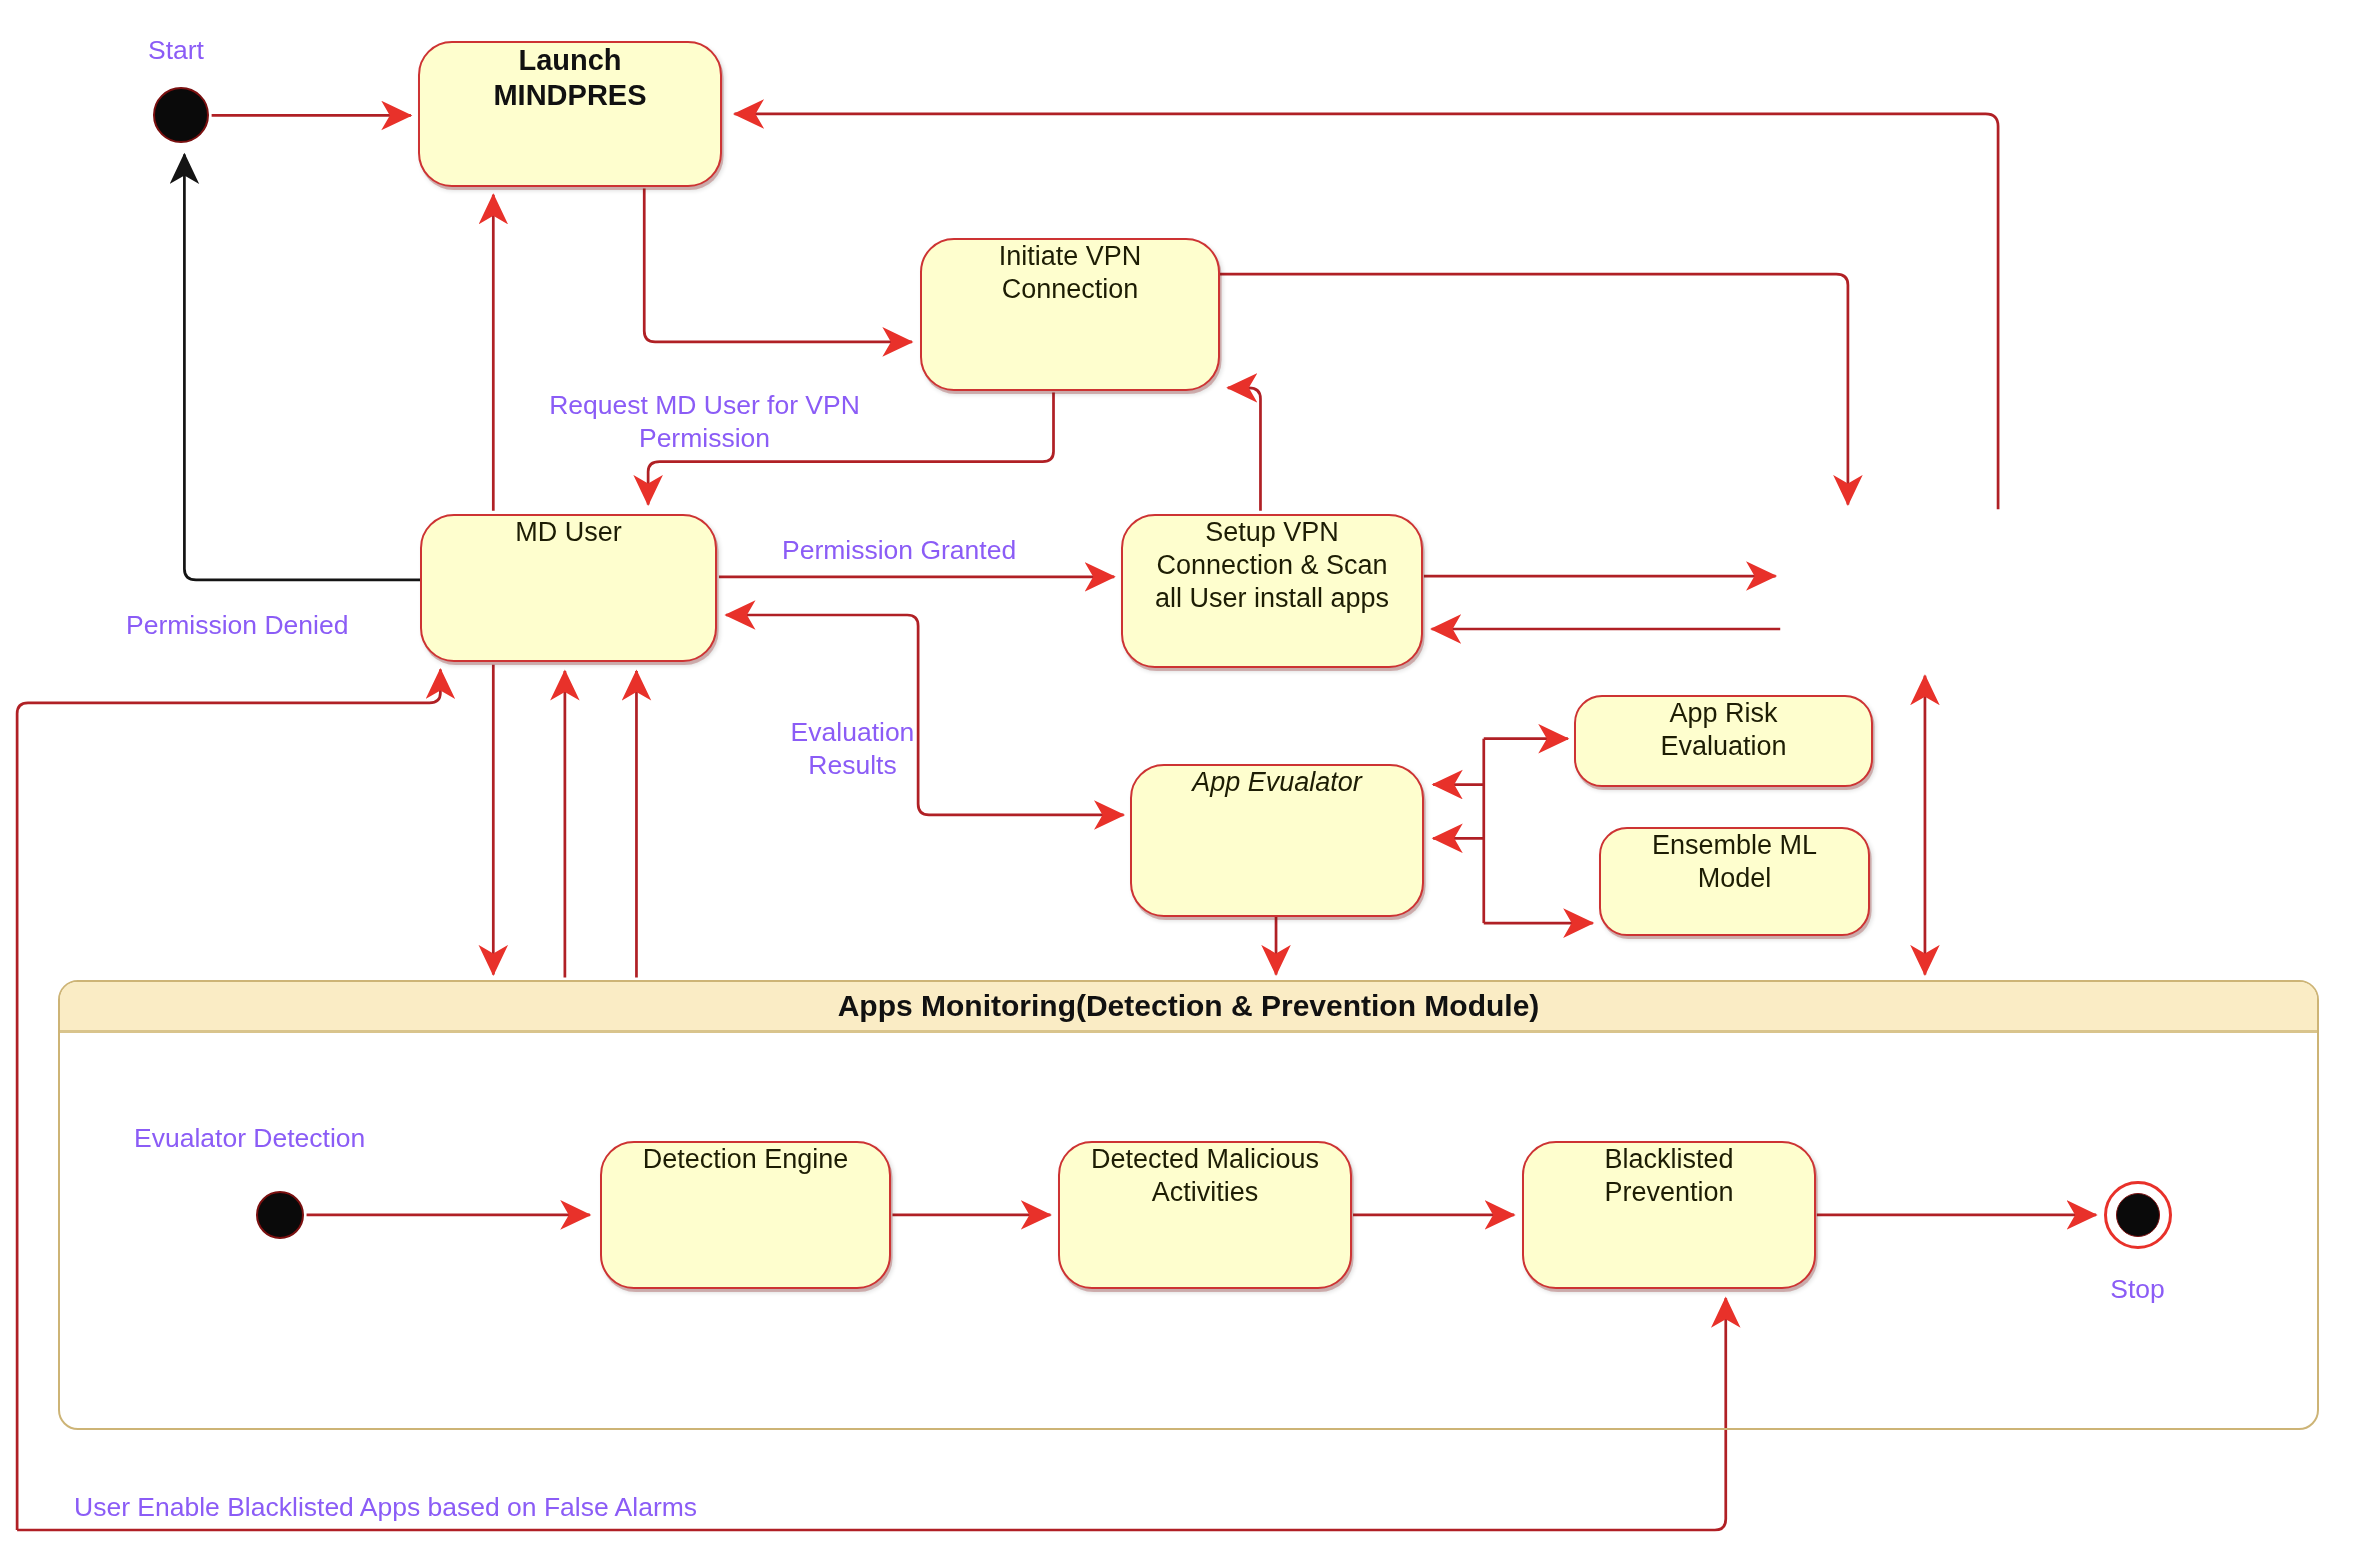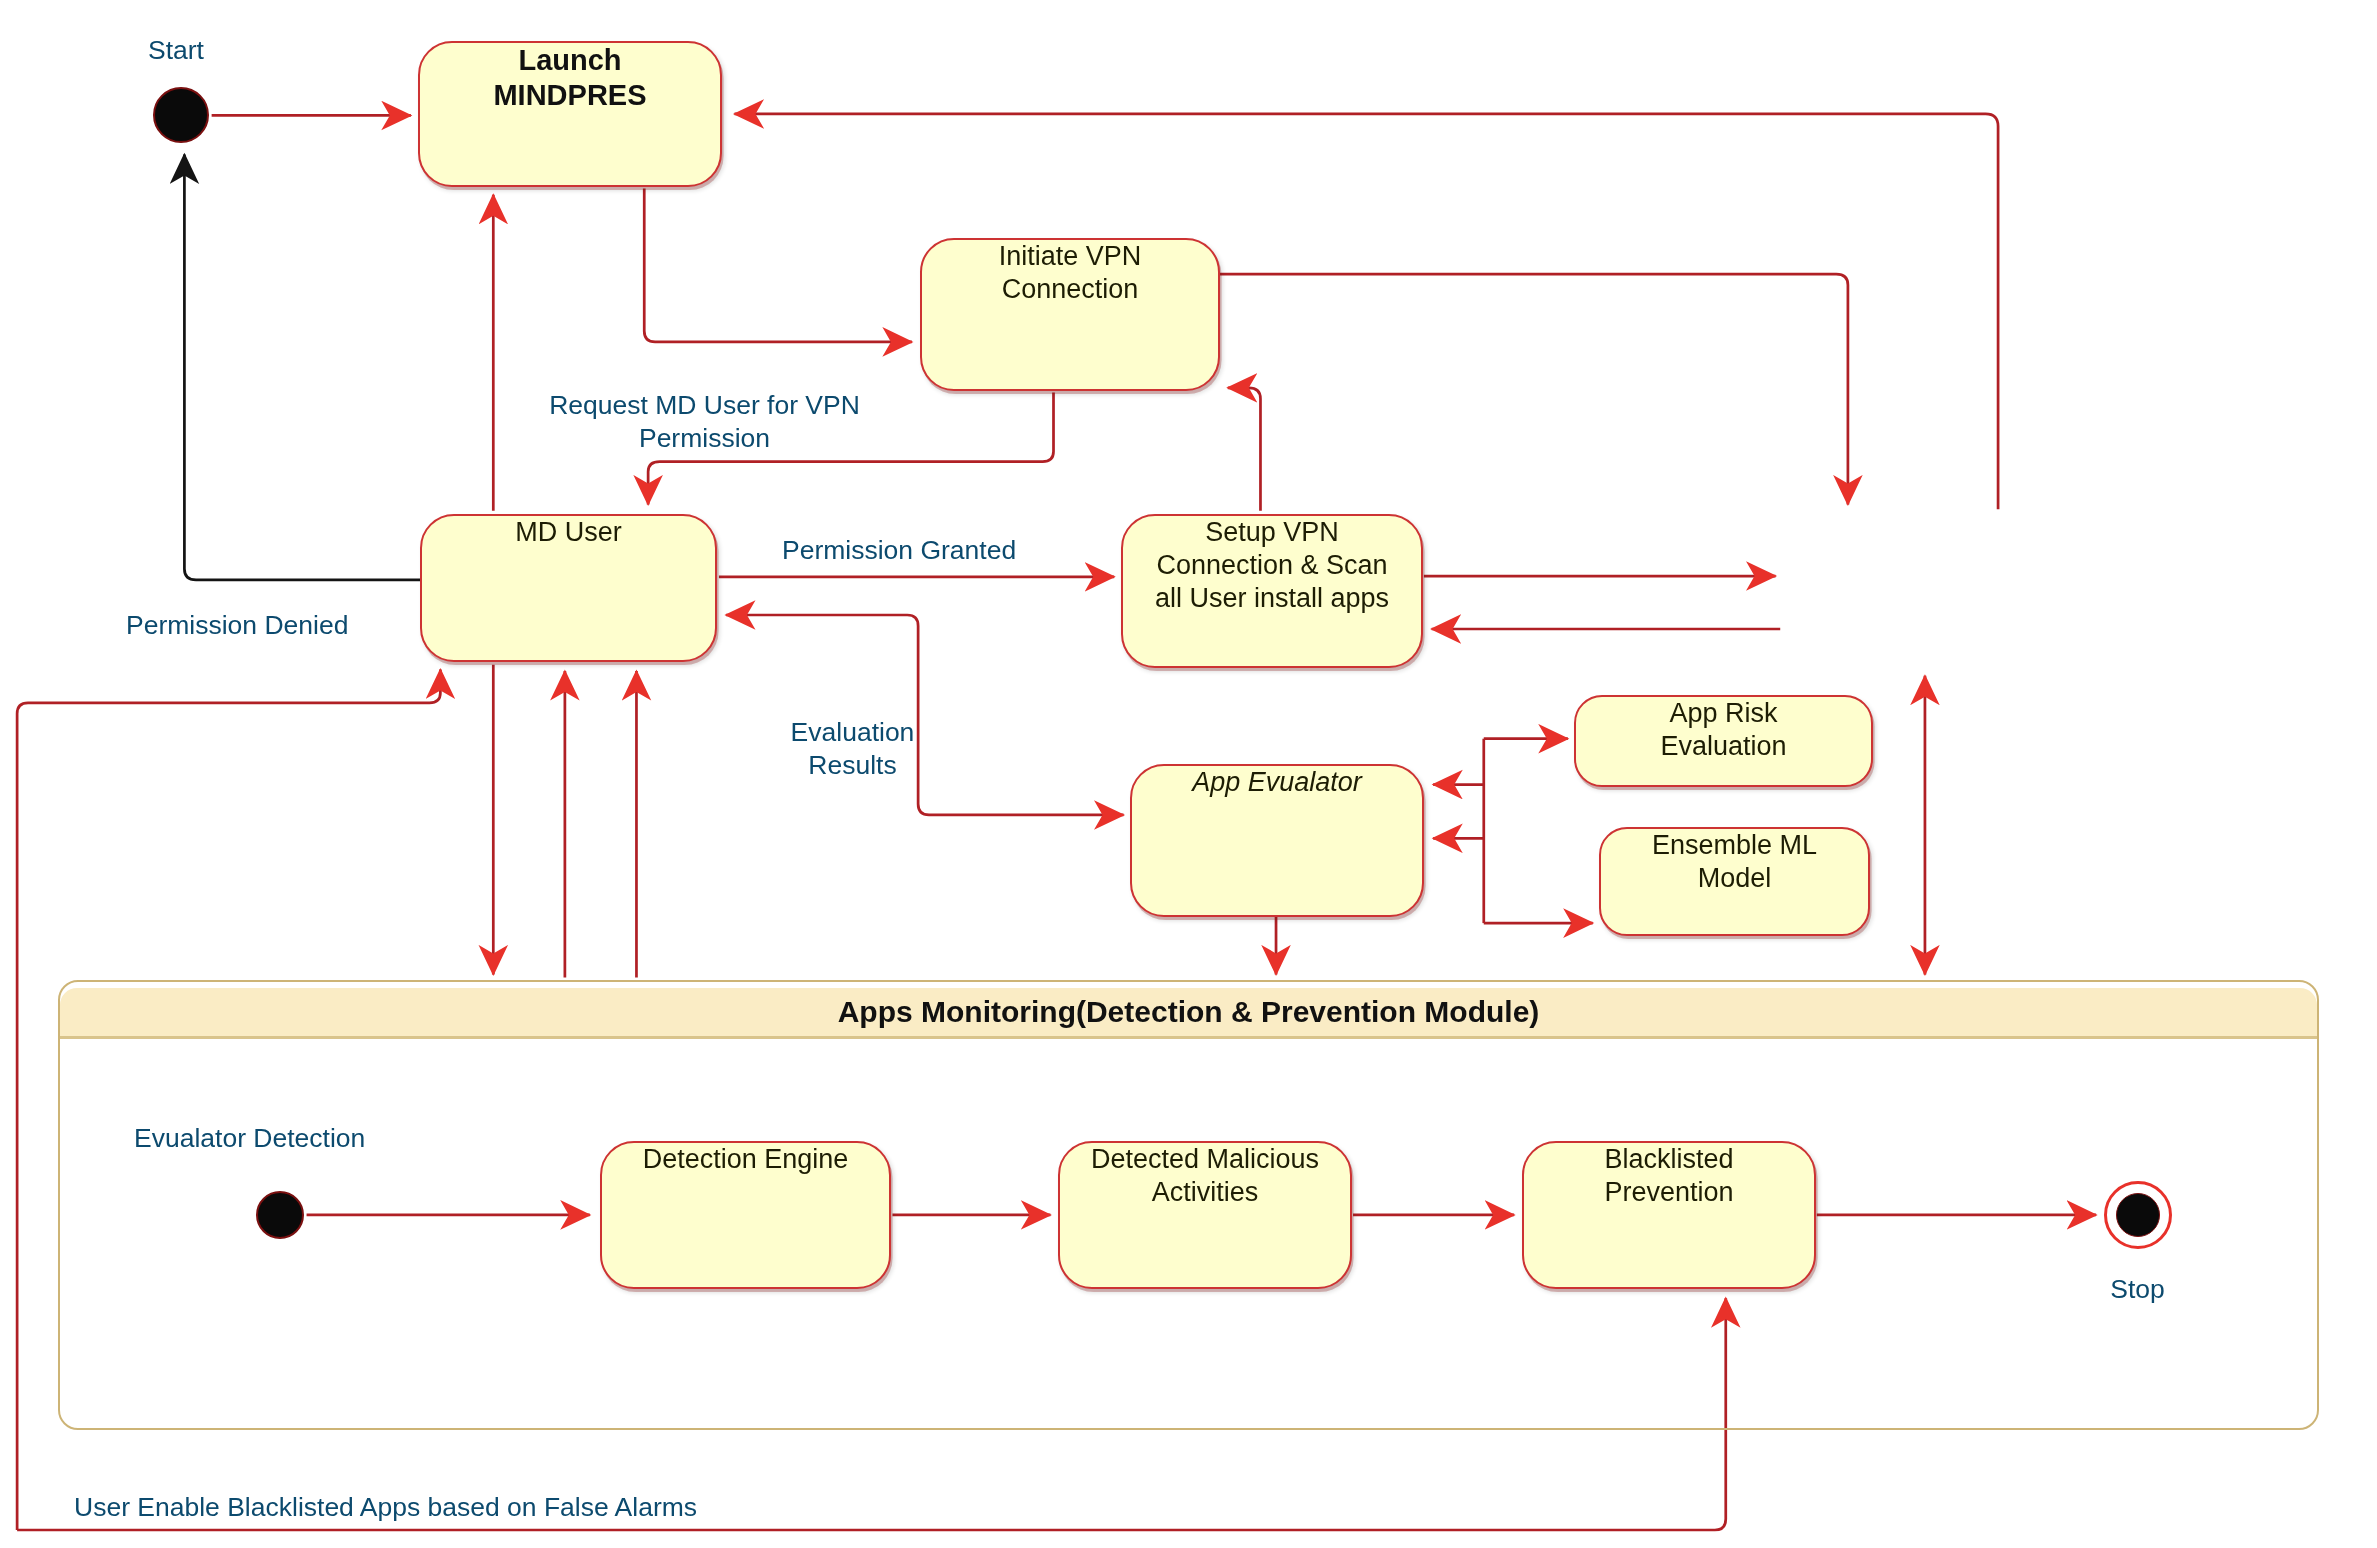--- a/index.html
+++ b/index.html
@@ -9,31 +9,31 @@
   }
   #edges{position:absolute;left:0;top:0;width:2377px;height:1549px;pointer-events:none;}
   .state{
     position:absolute;display:flex;align-items:flex-start;justify-content:center;
     background:#FEFECE;border:2.3px solid #CD3333;border-radius:34px;
     box-shadow:1.6px 3.1px 0 rgba(140,20,20,.28), 2.3px 3.9px 4.7px rgba(0,0,0,.12);
     text-align:center;box-sizing:border-box;
   }
   .state .lbl{white-space:pre-line;font-size:27px;line-height:1.22;color:#1d1d04;}
   .state.bold .lbl{font-weight:bold;font-size:29px;color:#111;}
-  .annot{position:absolute;font-size:26.5px;line-height:1.25;color:#0c4a6e;white-space:pre-line;}
+  .annot{position:absolute;font-size:26.5px;line-height:1.25;color:#8b5cf6;white-space:pre-line;}
   .annot.center{text-align:center;}
   .module{
     position:absolute;left:58px;top:980px;width:2261px;height:450px;
     border:2.3px solid #CDB476;border-radius:20px;background:transparent;box-sizing:border-box;
   }
   .module-header{
     position:absolute;left:0;top:0;right:0;height:48px;
     background:#FAECC5;border-bottom:3.9px solid #D9C48C;
     border-radius:17px 17px 0 0;
-    display:flex;align-items:center;justify-content:center;margin-top:6px;
+    display:flex;align-items:center;justify-content:center;
   }
   .module-header .ttl{font-weight:bold;font-size:30px;color:#111;}
   .dot{position:absolute;border-radius:50%;box-sizing:border-box;}
   .dot.start{left:153px;top:87px;width:56px;height:56px;background:#0a0a0a;border:2.3px solid #7a1010;}
   .dot.init{left:256px;top:1191px;width:48px;height:48px;background:#0a0a0a;border:2.3px solid #7a1010;}
   .stop-outer{
     position:absolute;left:2104px;top:1181px;width:68px;height:68px;border-radius:50%;
     border:3.1px solid #E8312A;background:#ffffff;box-sizing:border-box;
     display:flex;align-items:center;justify-content:center;
   }

